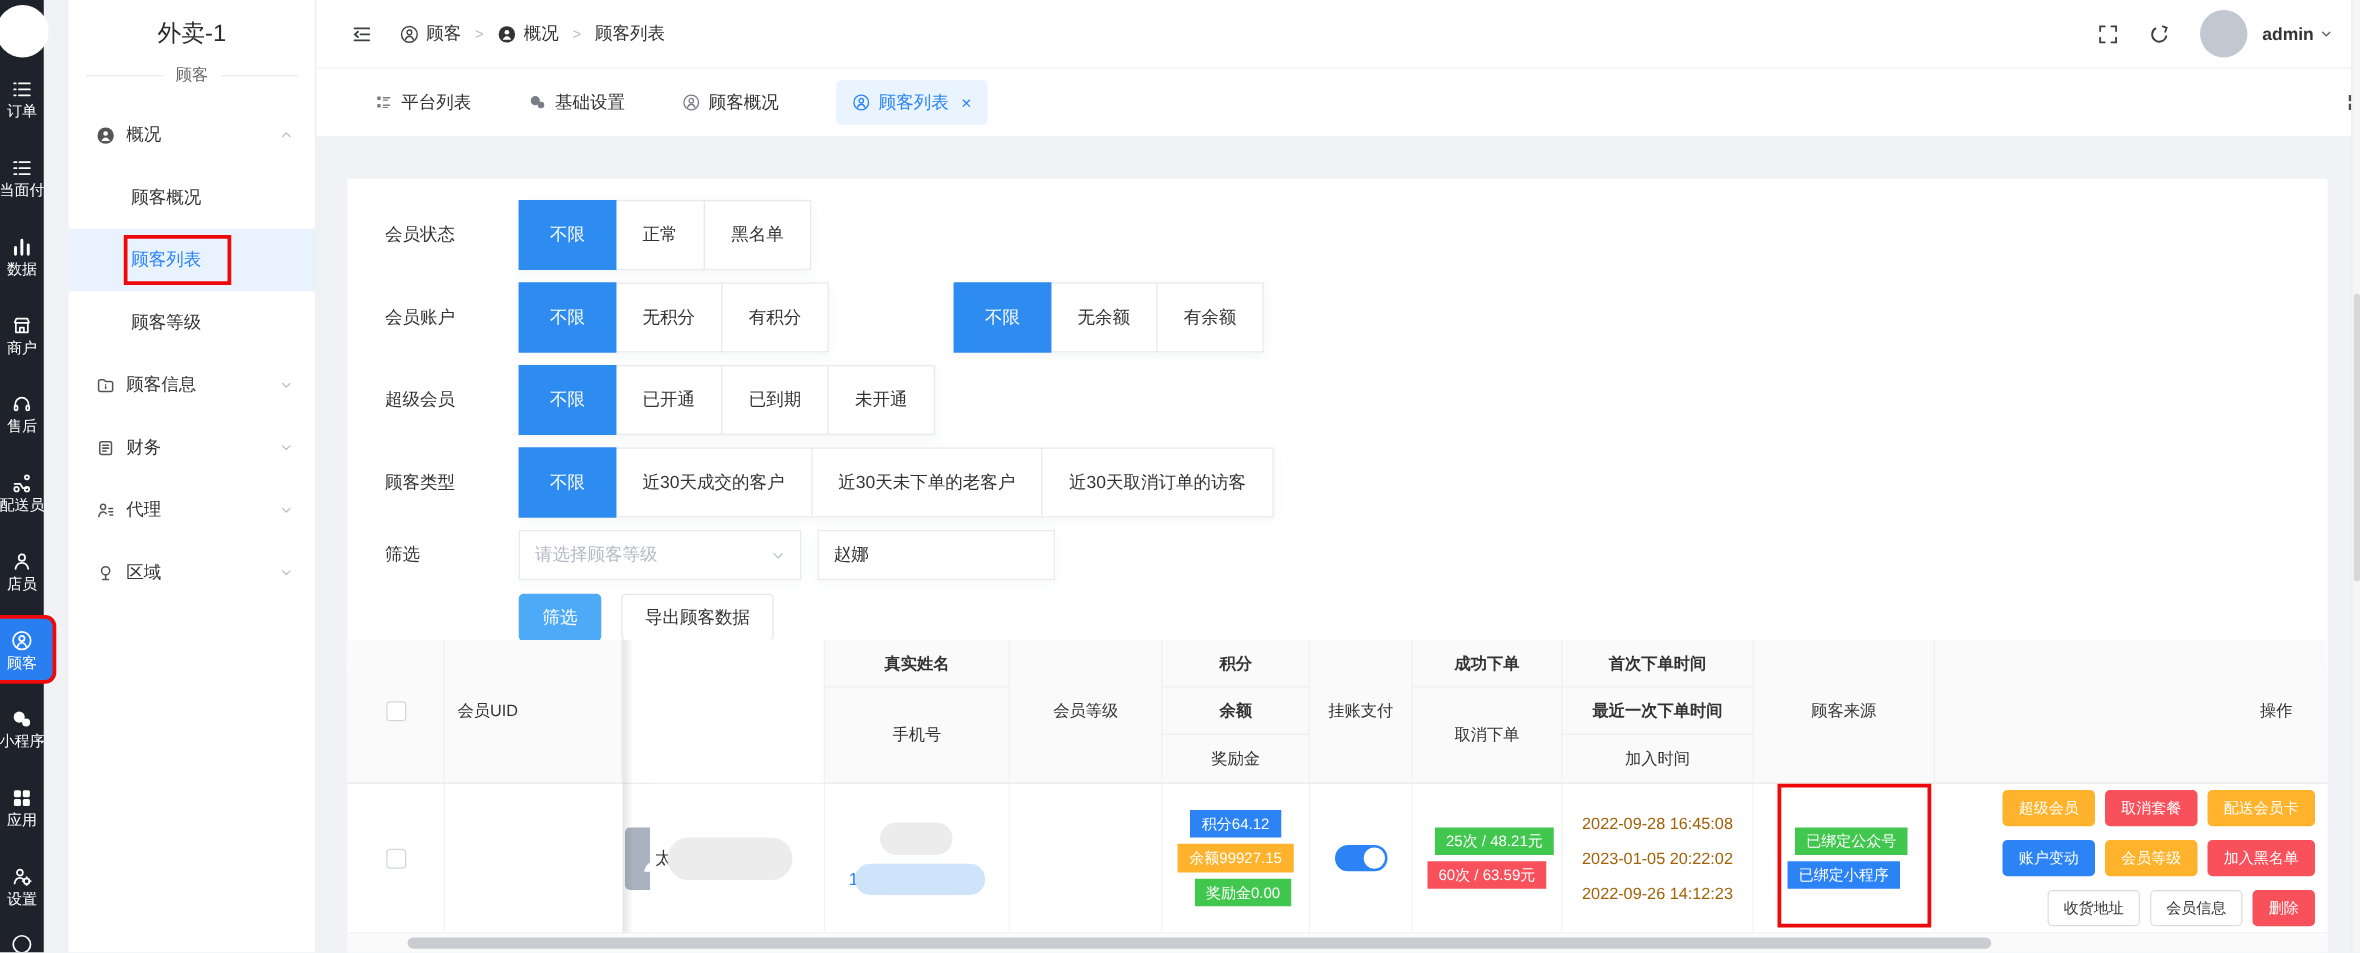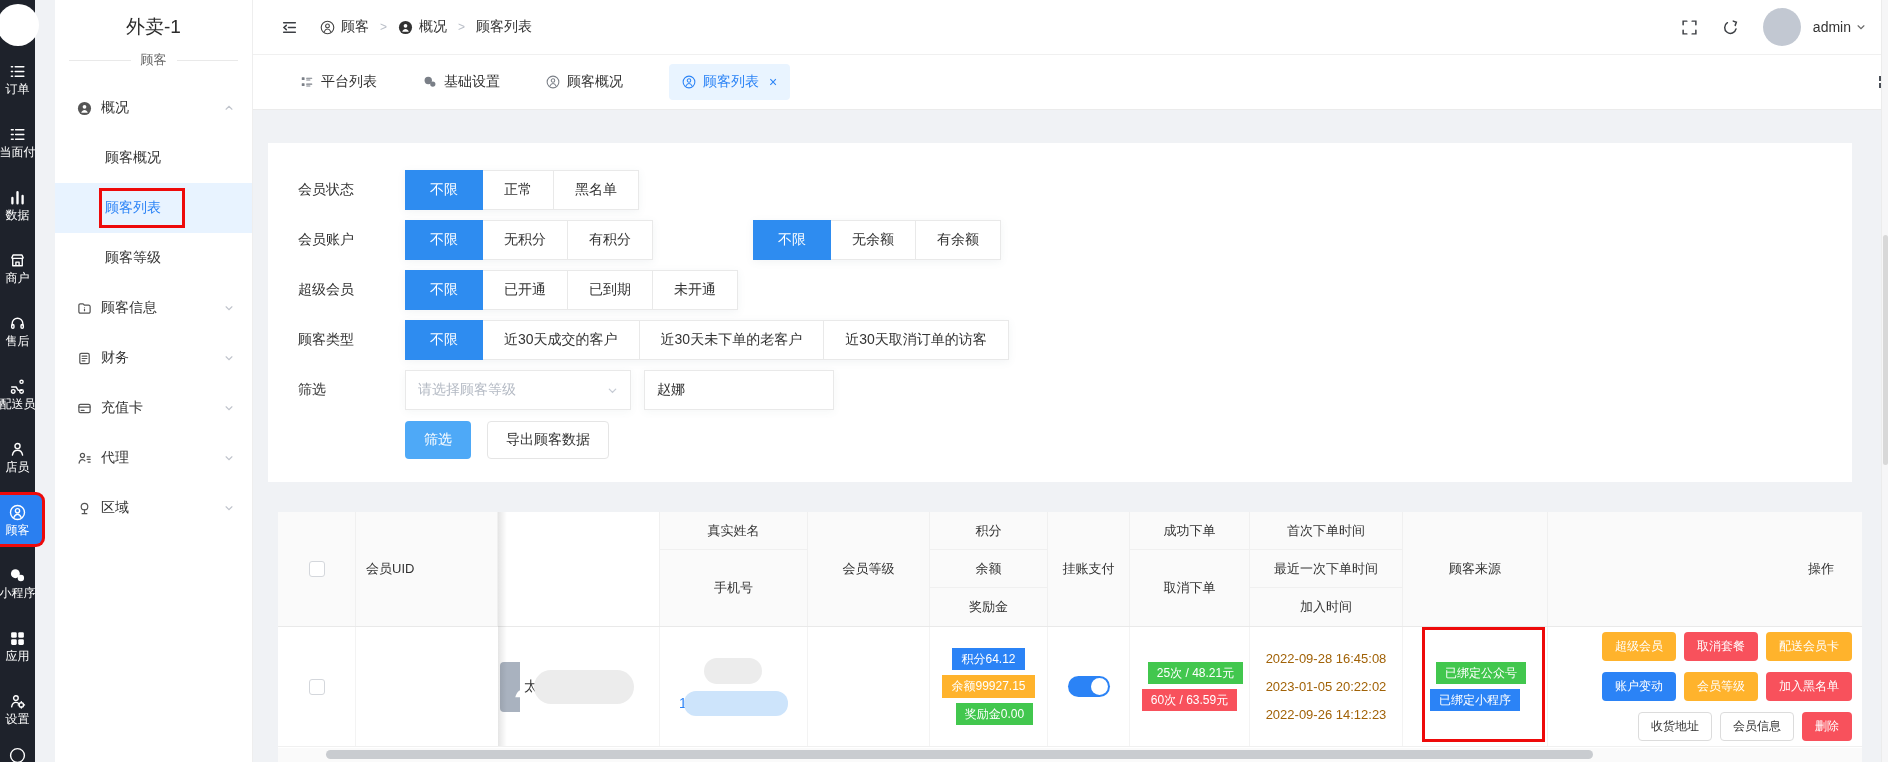--- a/index.html
+++ b/index.html
@@ -34,58 +34,58 @@
 
 
 .main {position:absolute;left:253px;top:0;width:1635px;height:762px;}
 .topbar {height:55px;background:#fff;border-bottom:1px solid #f0f0f0;display:flex;align-items:center;padding:0 22px 0 28px;}
 .icon-btn {color:#3c3f44;display:flex;align-items:center;cursor:pointer;}
 .icon-btn svg {width:17px;height:17px;}
 .crumb {display:flex;align-items:center;margin-left:22px;gap:9px;font-size:14px;color:#333;}
 .crumb .c-item {display:flex;align-items:center;gap:6px;cursor:pointer;}
 .crumb .sep {color:#b9bec7;font-size:12px;margin:0 2px;}
 .crumb svg {width:15px;height:15px;}
-.tb-right {margin-left:auto;display:flex;align-items:center;gap:24px;}
+.tb-right {margin-left:auto;display:flex;align-items:center;gap:24px;font-weight:bold;}
 .avatar {width:38px;height:38px;border-radius:50%;background:#c2c8d2;cursor:pointer;}
 .user {display:flex;align-items:center;gap:5px;font-size:14px;color:#333;cursor:pointer;margin-left:-12px;}
 .user svg {width:10px;height:10px;color:#666;}
 
 .tabbar {height:55px;background:#fff;border-bottom:1px solid #ebebeb;display:flex;align-items:center;padding-left:47px;gap:46px;position:relative;}
 .tab {display:flex;align-items:center;gap:7px;font-size:14px;color:#333;cursor:pointer;}
 .tab svg {width:14px;height:14px;color:#7a7f87;}
 .tab.active {background:#e9f4ff;color:#2b83f6;padding:9px 13px;border-radius:4px;}
 .tab.active svg {color:#2b83f6;}
 .tab .close {font-size:14px;color:#2b83f6;margin-left:3px;cursor:pointer;line-height:1;}
 .tabbar-grid {position:absolute;right:-5px;top:50%;transform:translateY(-50%);color:#4a4f57;cursor:pointer;}
 .tabbar-grid svg {width:16px;height:16px;}
 
 .content {position:absolute;left:0;top:110px;width:1635px;height:652px;background:#f0f2f5;}
 
 
-.filter-panel {position:absolute;left:15px;top:33px;width:1584px;background:#fff;padding:27px 0 22px 30px;}
+.filter-panel {position:absolute;left:25px;top:33px;width:1584px;background:#fff;padding:17px 0 22px 30px;}
 .frow {display:flex;align-items:center;min-height:40px;margin-bottom:10px;}
 .flabel {width:107px;font-size:14px;color:#333;flex:none;}
 .seg {display:flex;box-shadow:0 2px 8px rgba(93,113,127,0.08);}
-.sopt {height:40px;display:flex;align-items:center;padding:0 21px;background:#fff;border:1px solid #e9e9e9;margin-left:-1px;font-size:14px;color:#333;cursor:pointer;white-space:nowrap;}
+.sopt {height:56px;display:flex;align-items:center;padding:0 21px;background:#fff;border:1px solid #e9e9e9;margin-left:-1px;font-size:14px;color:#333;cursor:pointer;white-space:nowrap;}
 .seg .sopt:first-child {margin-left:0;padding:0 24px;}
 .sopt.active {background:#2e8cf0;border-color:#2e8cf0;color:#fff;position:relative;}
 .seg2 {margin-left:100px;}
 .fselect {width:226px;height:40px;border:1px solid #e9e9e9;display:flex;align-items:center;justify-content:space-between;padding:0 12px;font-size:14px;color:#b4bac4;cursor:pointer;box-shadow:0 2px 8px rgba(93,113,127,0.06);}
 .fselect svg {width:11px;height:11px;color:#c6cbd4;}
 .finput {margin-left:13px;width:190px;height:40px;border:1px solid #e9e9e9;padding:0 12px;font-size:14px;color:#333;outline:none;font-family:inherit;box-shadow:0 2px 8px rgba(93,113,127,0.06);}
 .btnrow {margin-left:107px;margin-top:8px;display:flex;margin-bottom:0;}
 .btn-submit {height:38px;padding:0 19px;background:#4ea9f7;border:none;border-radius:4px;color:#fff;font-size:14px;cursor:pointer;font-family:inherit;}
 .btn-export {height:38px;margin-left:16px;padding:0 18px;background:#fff;border:1px solid #e5e5e5;border-radius:4px;color:#333;font-size:14px;cursor:pointer;font-family:inherit;}
 
 
 .table-panel {position:absolute;left:25px;top:402px;width:1584px;height:250px;background:#fff;overflow:hidden;}
 .tgrid {display:grid;grid-template-columns:78px 142px 162px 148px 122px 118px 82px 120px 153px 145px 314px;}
 .thead {grid-template-rows:38px 38px 38px;background:#fafafa;border-bottom:1px solid #e9e9e9;}
 .th {display:flex;align-items:center;justify-content:center;font-size:13px;color:#333;border-right:1px solid #f0f0f0;}
-.th.bb {border-bottom:1px solid #f0f0f0;}
+.th.bb {border-bottom:1px solid #f0f0f0;font-weight:bold;}
 .th.start {justify-content:flex-start;padding-left:10px;}
 .th.end {justify-content:flex-end;padding-right:28px;border-right:none;}
 .th.white {background:#fff;}
 .trow {grid-template-rows:119px;}
 .td {display:flex;align-items:center;justify-content:center;border-right:1px solid #f3f3f3;position:relative;}
 .td.last {border-right:none;}
 .checkbox {width:16px;height:16px;border:1px solid #d4d7dc;border-radius:3px;background:#fff;cursor:pointer;}
 .td-uid {justify-content:flex-start;padding-left:10px;}
 .uid-link {color:#2b83f6;font-size:14px;cursor:pointer;}
 .fixed-shadow {position:absolute;left:220px;top:0;width:9px;height:234px;background:linear-gradient(to right,rgba(0,0,0,0.10),rgba(0,0,0,0));pointer-events:none;z-index:5;}
@@ -293,32 +293,20 @@
         </svg>
       <span>财务</span>
       <span class="chev">
           <svg viewBox="0 0 12 12" fill="none" stroke="currentColor" stroke-width="1.4" stroke-linecap="round">
             <path d="M2.5 4.5L6 8l3.5-3.5"></path>
           </svg>
         </span>
     </div>
     <div class="ssb-item group">
       <svg class="mi" viewBox="0 0 16 16" fill="none" stroke="currentColor" stroke-width="1.3" stroke-linecap="round">
-          <rect x="2" y="3.5" width="12" height="9" rx="1.5"></rect>
-          <path d="M2 6.5h12M4.5 10h3"></path>
-        </svg>
-      <span>充值卡</span>
-      <span class="chev">
-          <svg viewBox="0 0 12 12" fill="none" stroke="currentColor" stroke-width="1.4" stroke-linecap="round">
-            <path d="M2.5 4.5L6 8l3.5-3.5"></path>
-          </svg>
-        </span>
-    </div>
-    <div class="ssb-item group">
-      <svg class="mi" viewBox="0 0 16 16" fill="none" stroke="currentColor" stroke-width="1.3" stroke-linecap="round">
           <circle cx="5.8" cy="4.8" r="2.2"></circle>
           <path d="M2.2 13c.5-2.6 1.8-3.9 3.6-3.9 1.1 0 2 .5 2.7 1.4M10.8 6.2h3.2M10.8 9h3.2M11.8 11.8h2.2"></path>
         </svg>
       <span>代理</span>
       <span class="chev">
           <svg viewBox="0 0 12 12" fill="none" stroke="currentColor" stroke-width="1.4" stroke-linecap="round">
             <path d="M2.5 4.5L6 8l3.5-3.5"></path>
           </svg>
         </span>
     </div>

